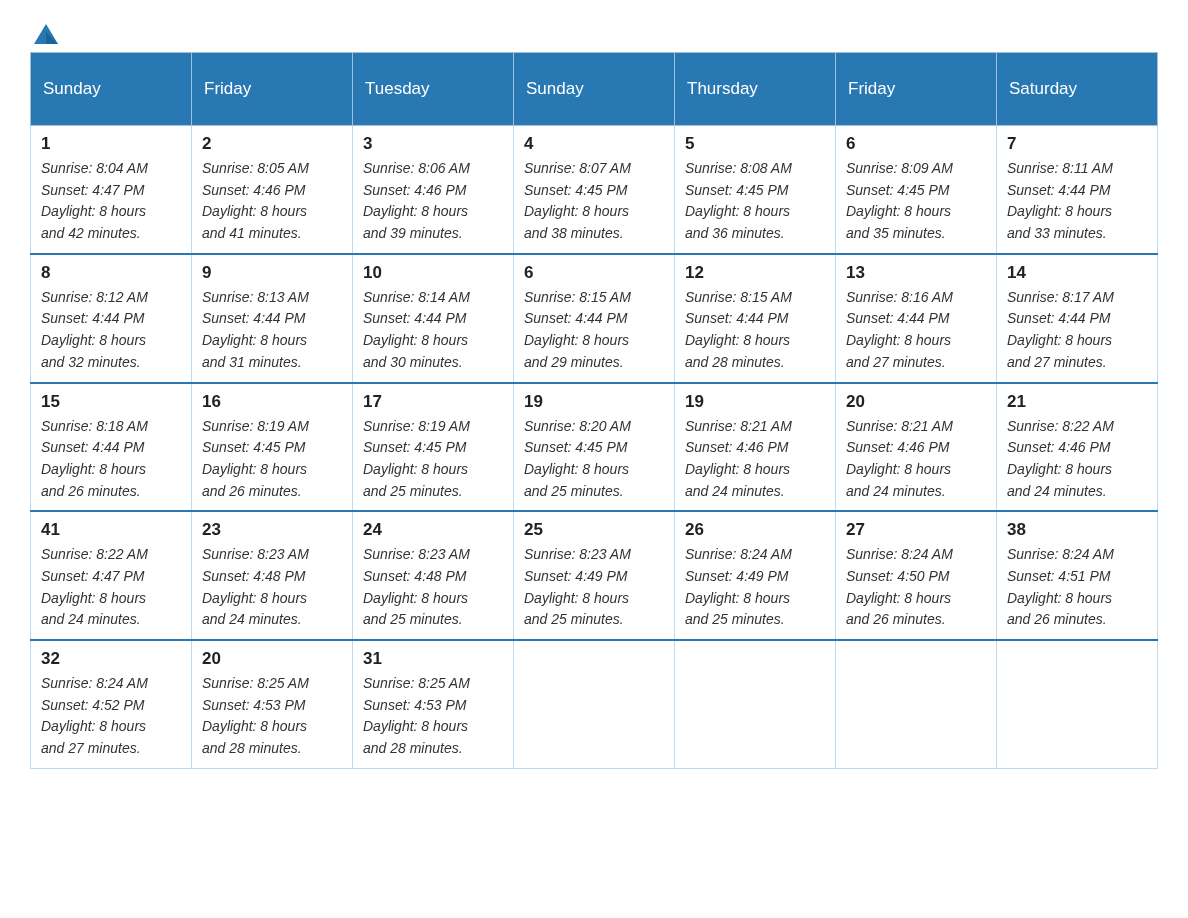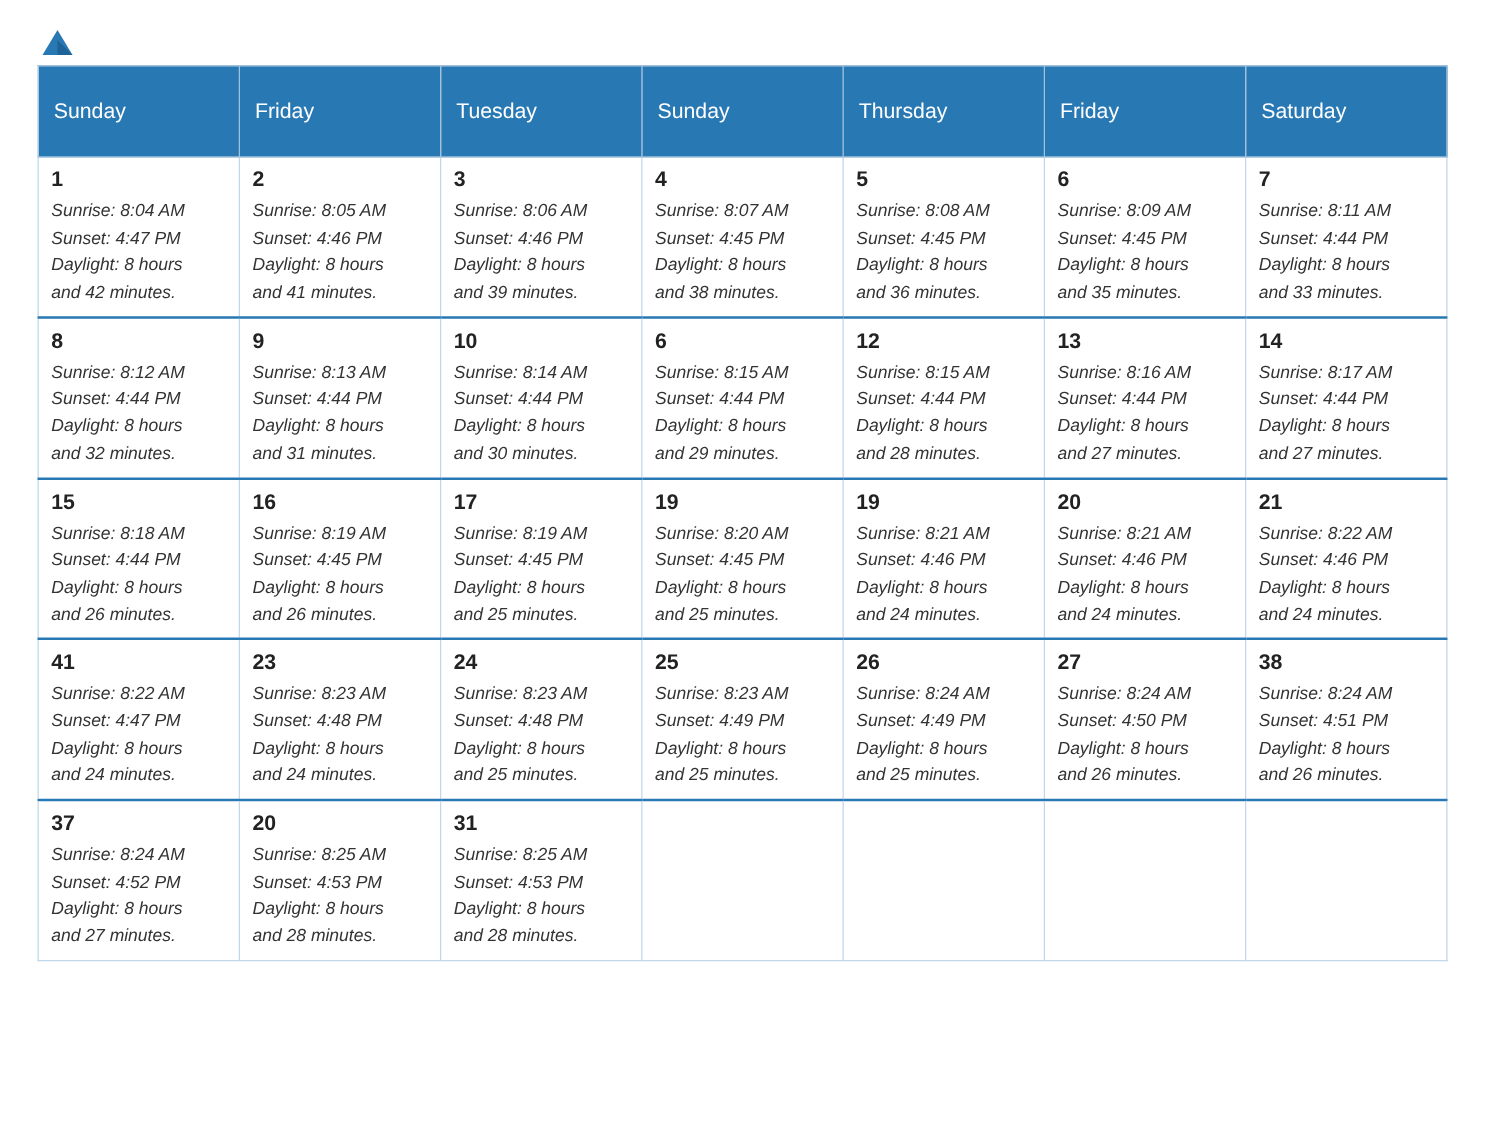--- a/index.html
+++ b/index.html
@@ -381,21 +381,21 @@
         <div class="day-info">
           Sunrise: 8:24 AM<br>
           Sunset: 4:51 PM<br>
           Daylight: 8 hours<br>
           and 26 minutes.
         </div>
       </td>
       </tr>
       <tr class="row-border-top">
         <td>
-        <div class="day-number">37</div>
+        <div class="day-number">32</div>
         <div class="day-info">
           Sunrise: 8:24 AM<br>
           Sunset: 4:52 PM<br>
           Daylight: 8 hours<br>
           and 27 minutes.
         </div>
       </td>
         <td>
         <div class="day-number">20</div>
         <div class="day-info">

